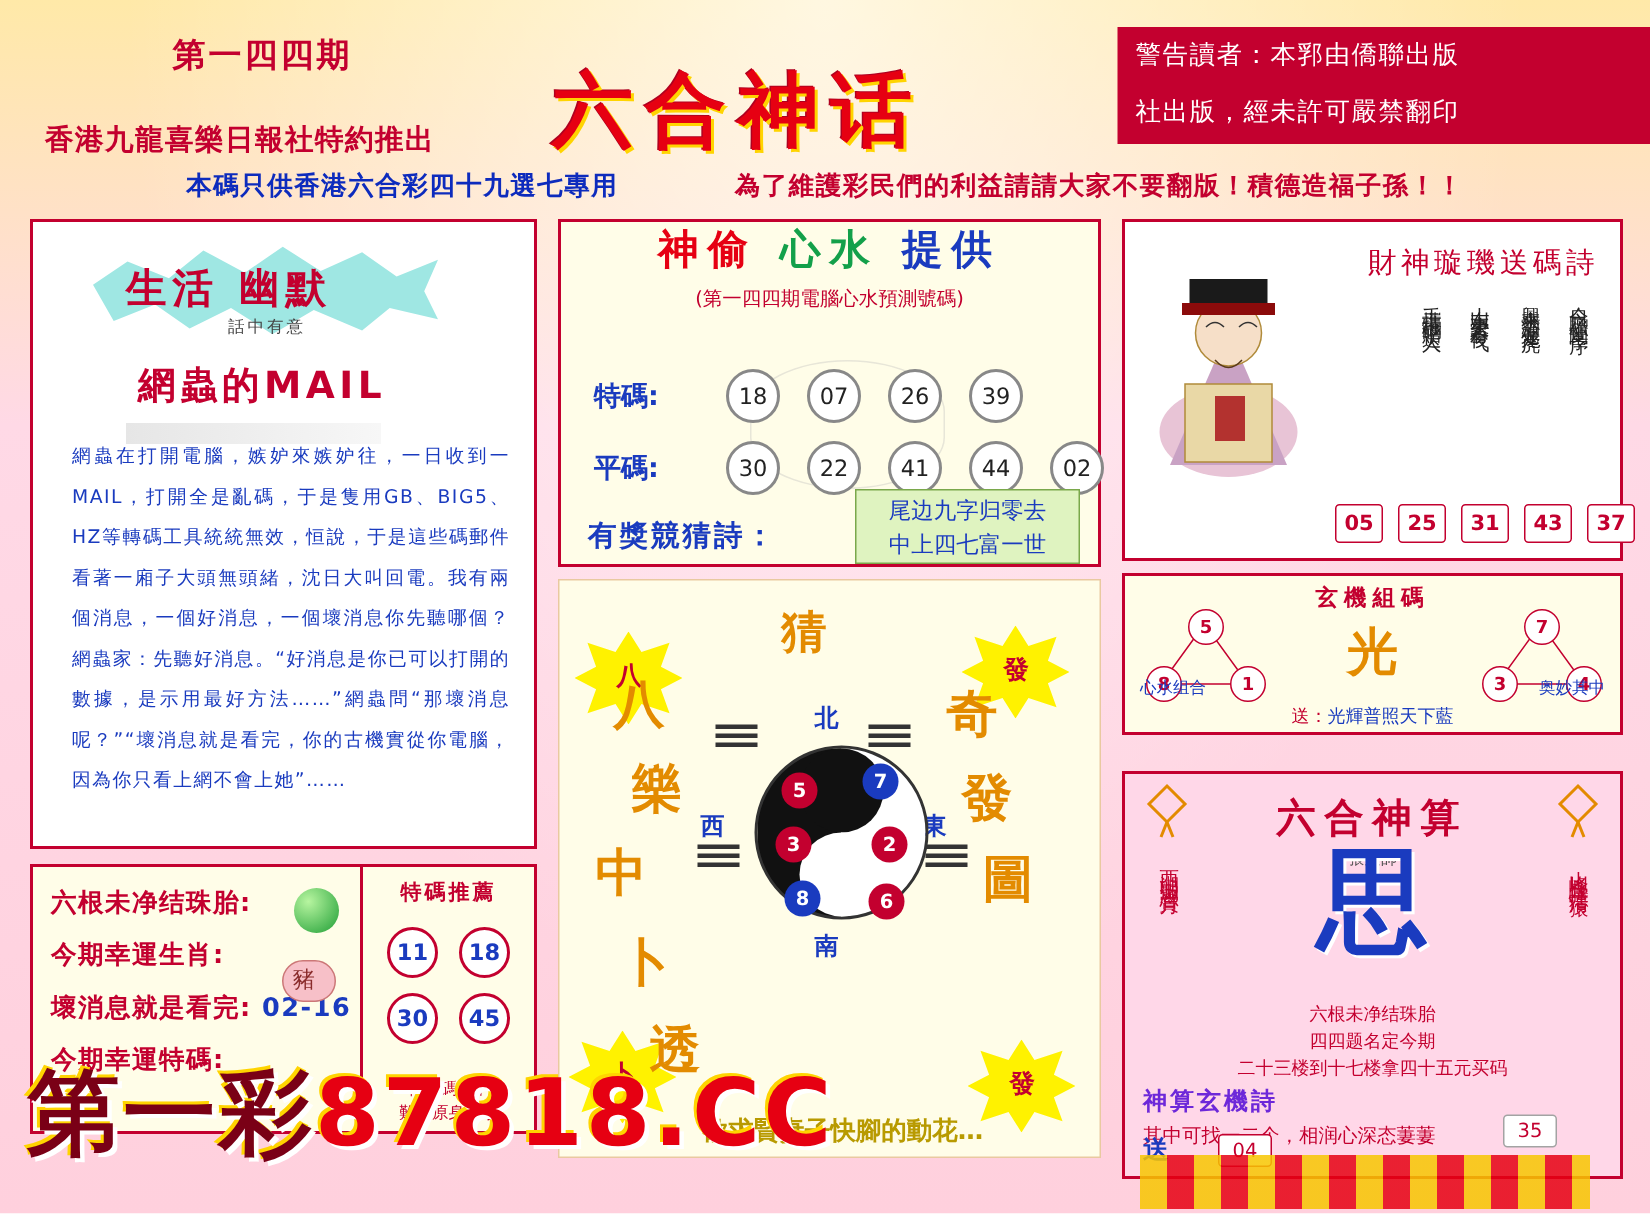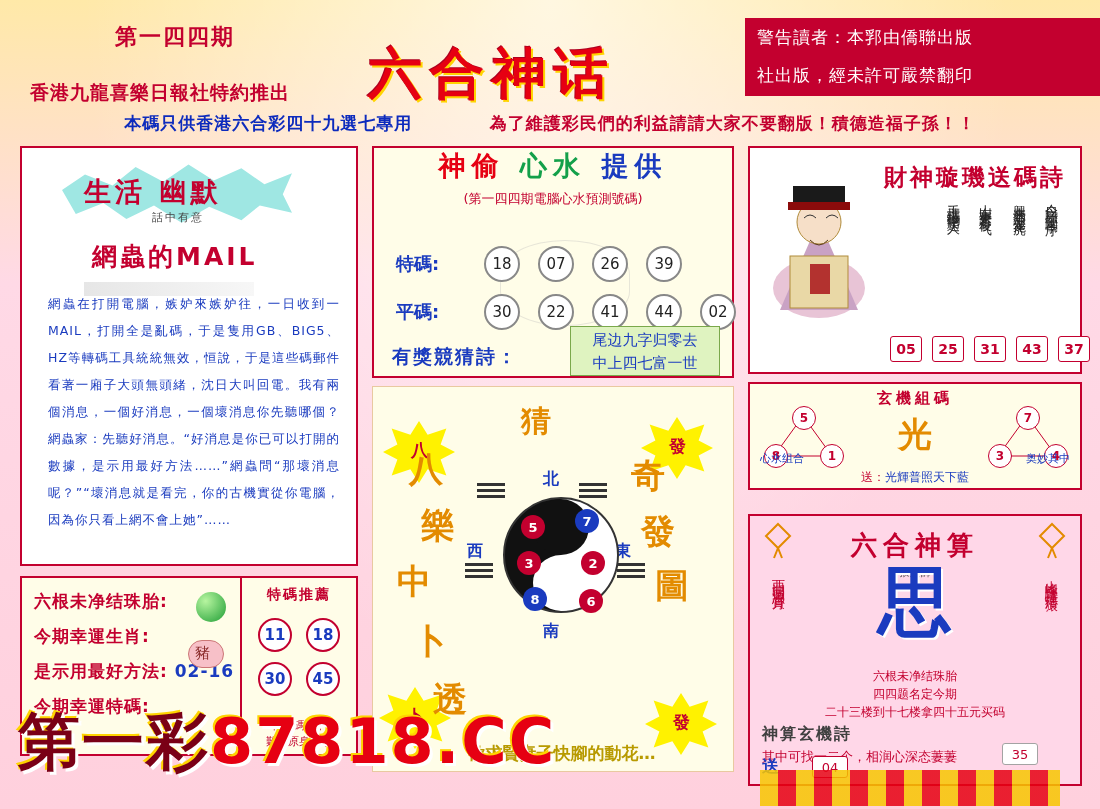--- a/index.html
+++ b/index.html
@@ -85,21 +85,21 @@
   .dirW{position:absolute;left:-16px;top:78px;font-size:16px;color:#1a3bbf;font-weight:bold;}
   .dirE{position:absolute;left:132px;top:78px;font-size:16px;color:#1a3bbf;font-weight:bold;}
   .bnum{position:absolute;width:24px;height:24px;border-radius:50%;display:flex;align-items:center;justify-content:center;
      font-size:13px;color:#fff;font-weight:bold;}
   .trig{position:absolute;width:28px;height:14px;}
   .trig i{display:block;height:3px;background:#333;margin-bottom:3px;}
 
   
   .rightcol{position:absolute;left:748px;top:0;width:334px;}
   .godbox{border:2px solid #c3002f;background:#fff;height:224px;position:relative;}
-  .godtitle{position:absolute;right:14px;top:14px;font-size:23px;font-weight:bold;color:#c3002f;letter-spacing:3px;}
+  .godtitle{position:absolute;right:14px;top:14px;font-size:19px;font-weight:normal;color:#c3002f;letter-spacing:3px;}
   .poem{position:absolute;top:46px;font-size:13px;color:#222;line-height:17px;writing-mode:vertical-rl;letter-spacing:3px;}
   .p1{right:20px;} .p2{right:52px;} .p3{right:86px;} .p4{right:118px;}
   .godfig{position:absolute;left:10px;top:12px;width:118px;height:160px;}
   .gnums{position:absolute;left:140px;bottom:10px;display:flex;gap:10px;}
   .gnum{width:30px;height:24px;border:1px solid #c3002f;background:#fff;color:#c3002f;font-size:14px;font-weight:bold;
      display:flex;align-items:center;justify-content:center;border-radius:3px;}
 
   .xuanbox{margin-top:8px;border:2px solid #c3002f;background:#fffde8;height:104px;position:relative;}
   .xtitle{text-align:center;font-size:15px;font-weight:bold;color:#c3002f;letter-spacing:4px;margin-top:5px;}
   .tri{position:absolute;top:26px;width:74px;height:52px;}
@@ -114,21 +114,21 @@
 
   .shensuan{margin-top:24px;border:2px solid #c3002f;background:#ffd7e8;height:268px;position:relative;overflow:hidden;}
   .sstitle{text-align:center;font-size:26px;font-weight:bold;color:#c3002f;letter-spacing:6px;margin-top:12px;}
   .ssauthor{text-align:center;font-size:11px;color:#555;margin-top:2px;}
   .ssbig{position:absolute;left:0;top:48px;width:100%;text-align:center;font-size:74px;font-weight:bold;color:#1a3bbf;line-height:74px;
      text-shadow:2px 2px 0 #fff;}
   .sscolL{position:absolute;left:20px;top:54px;font-size:13px;color:#c3002f;writing-mode:vertical-rl;letter-spacing:3px;line-height:17px;}
   .sscolR{position:absolute;right:20px;top:54px;font-size:13px;color:#c3002f;writing-mode:vertical-rl;letter-spacing:3px;line-height:17px;}
   .ssline{position:absolute;left:0;width:100%;text-align:center;font-size:12px;color:#c3002f;}
   .ssl1{top:152px;} .ssl2{top:170px;}
-  .sspoemtitle{position:absolute;left:12px;top:196px;font-size:16px;font-weight:bold;color:#404040;letter-spacing:2px;}
+  .sspoemtitle{position:absolute;left:12px;top:196px;font-size:16px;font-weight:bold;color:#6d28d9;letter-spacing:2px;}
   .sspoem{position:absolute;left:12px;top:222px;font-size:13px;color:#c3002f;}
   .sssend{position:absolute;left:12px;bottom:6px;font-size:17px;font-weight:bold;color:#1a3bbf;}
   .ssn1{position:absolute;left:62px;bottom:6px;width:34px;height:20px;border:1px solid #c3002f;background:#fff;
      font-size:13px;color:#c3002f;display:flex;align-items:center;justify-content:center;border-radius:3px;}
   .ssn2{position:absolute;right:42px;bottom:19px;width:34px;height:20px;border:1px solid #a3a3a3;background:#fff;
      font-size:13px;color:#c3002f;display:flex;align-items:center;justify-content:center;border-radius:3px;}
   .deco{position:absolute;width:44px;height:40px;}
 
   
   .bottomline{position:absolute;left:372px;top:742px;width:380px;text-align:center;font-size:17px;color:#b89a00;font-weight:bold;}
@@ -174,21 +174,21 @@
         <div class="luckyleft">
           <div class="lrow">
             <span>六根未净结珠胎:</span>
           </div>
           <div class="ball"></div>
           <div class="lrow">
             <span>今期幸運生肖:</span>
           </div>
           <div class="pig"></div>
           <div class="lrow">
-            <span>是示用最好方法:</span>
+            <span>壞消息就是看完:</span>
             <span class="val">02-16</span>
           </div>
           <div class="lrow">
             <span>今期幸運特碼:</span>
           </div>
         </div>
         <div class="luckyright">
           <div class="lrtitle">特碼推薦</div>
           <div class="numgrid">
             <div class="numcell">11</div>

